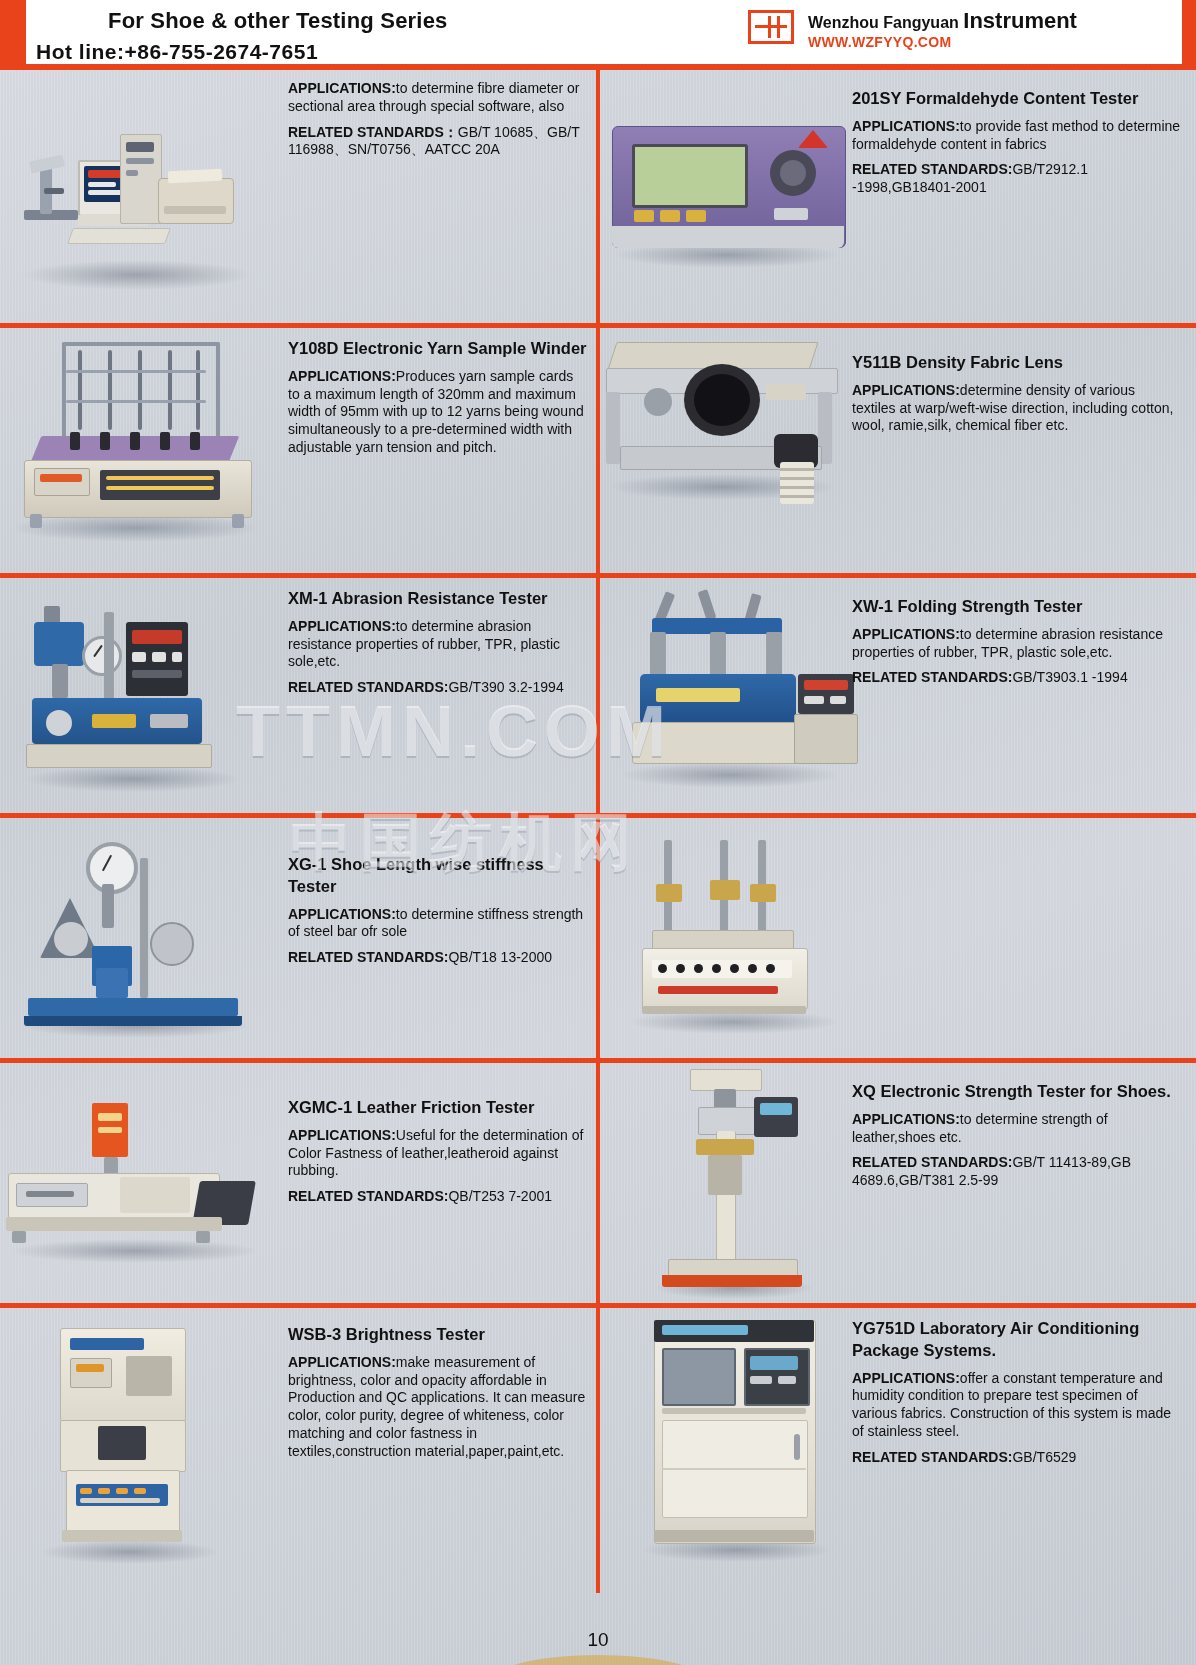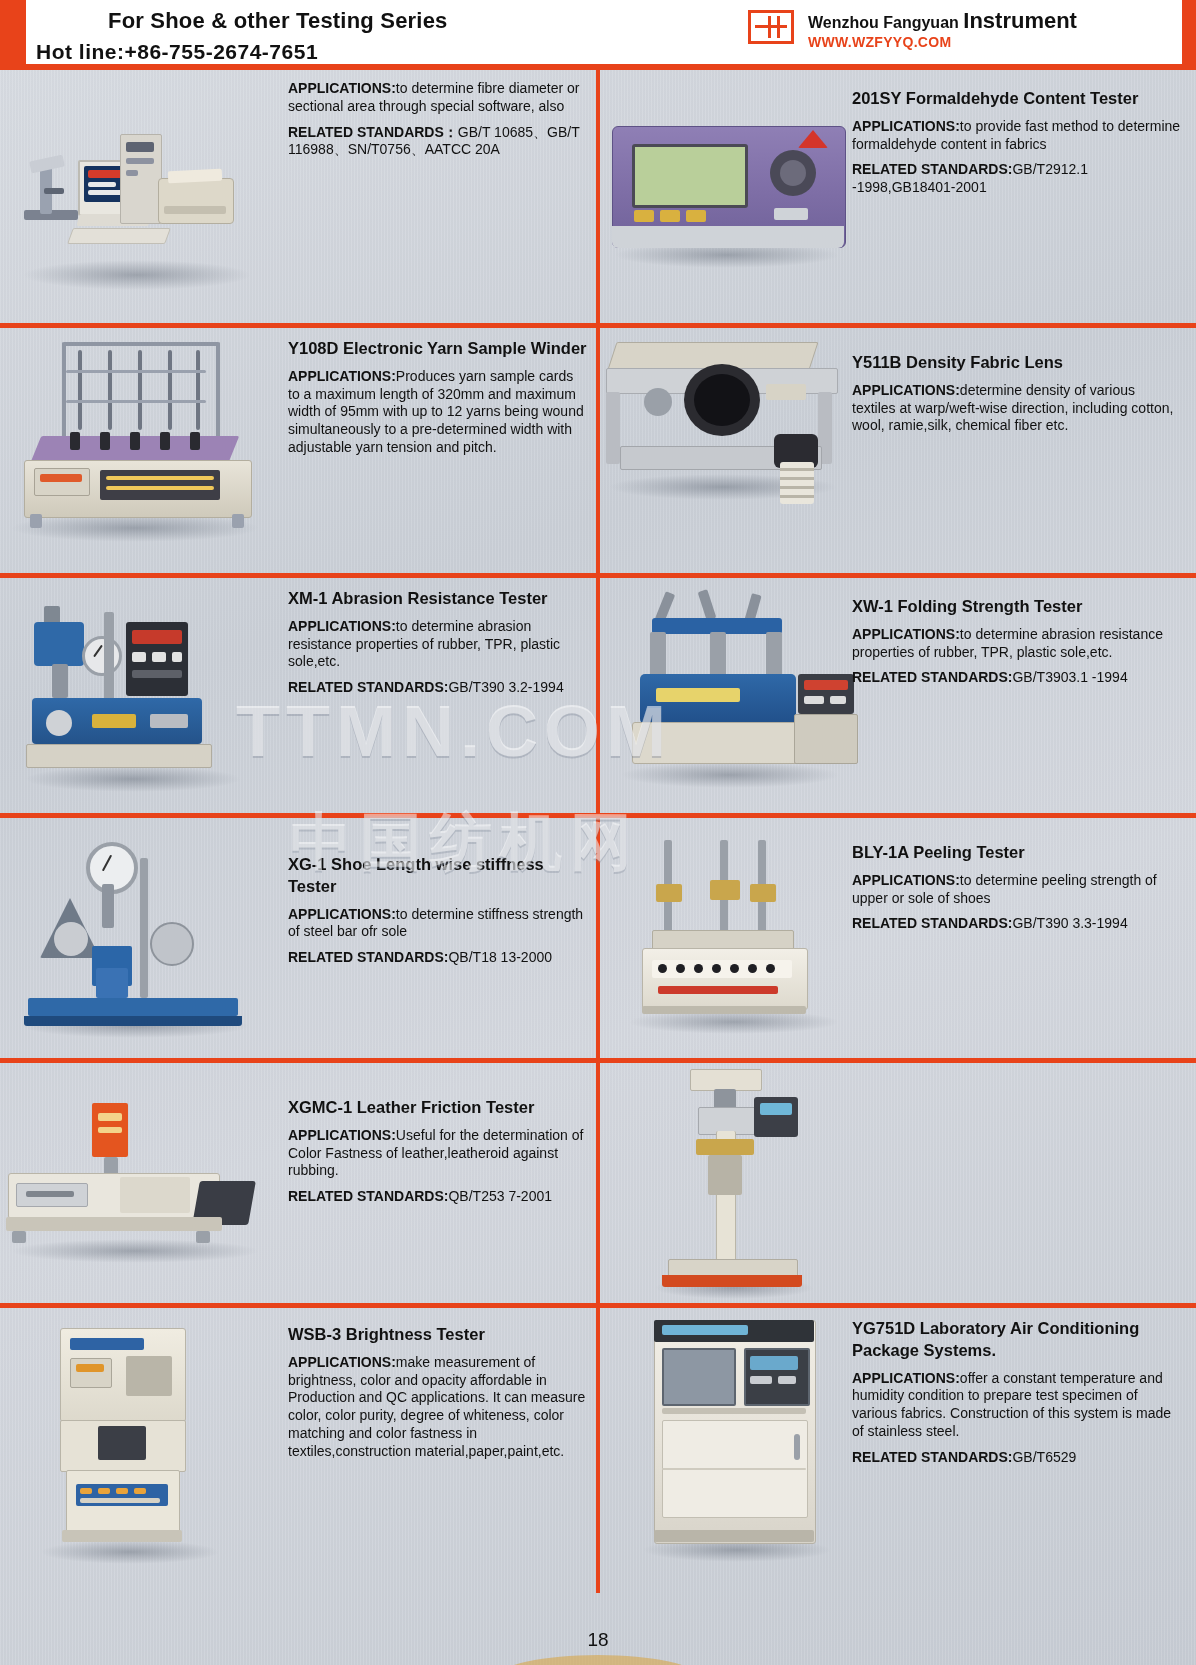--- a/index.html
+++ b/index.html
@@ -377,25 +377,20 @@
           <div class="box" style="left:60px;top:146px;width:9px;height:9px;background:#1f1f24;border-radius:50%;"></div>
           <div class="box" style="left:78px;top:146px;width:9px;height:9px;background:#1f1f24;border-radius:50%;"></div>
           <div class="box" style="left:96px;top:146px;width:9px;height:9px;background:#1f1f24;border-radius:50%;"></div>
           <div class="box" style="left:114px;top:146px;width:9px;height:9px;background:#1f1f24;border-radius:50%;"></div>
           <div class="box" style="left:132px;top:146px;width:9px;height:9px;background:#1f1f24;border-radius:50%;"></div>
           <div class="box" style="left:150px;top:146px;width:9px;height:9px;background:#1f1f24;border-radius:50%;"></div>
           <div class="box" style="left:168px;top:146px;width:9px;height:9px;background:#1f1f24;border-radius:50%;"></div>
           <div class="box" style="left:60px;top:168px;width:120px;height:8px;background:#cc3a2b;"></div>
           <div class="box" style="left:44px;top:188px;width:164px;height:8px;background:#bdb9ac;"></div>
         </div>
-        <div class="txt" style="left:254px;width:330px;top:24px;">
-          <div class="p-title">BLY-1A Peeling Tester</div>
-          <div class="p-app"><b>APPLICATIONS:</b><span>to determine peeling strength of upper or sole of shoes</span></div>
-          <div class="p-std"><span style="font-weight:bold;">RELATED STANDARDS:</span><span>GB/T390 3.3-1994</span></div>
-        </div>
       </div>
     </div>
 
     <div class="row" style="height:245px;">
       <div class="divider"></div>
 
       <div class="cell left">
         <div class="img">
           <div class="shadow" style="left:10px;top:176px;width:250px;height:24px;"></div>
           <div class="box" style="left:92px;top:40px;width:36px;height:54px;background:#e4551f;border-radius:2px;"></div>
@@ -424,20 +419,25 @@
           <div class="box" style="left:92px;top:6px;width:70px;height:20px;background:#e4e0d4;border:1px solid #b7b3a6;"></div>
           <div class="box" style="left:116px;top:26px;width:22px;height:24px;background:#8e949c;"></div>
           <div class="box" style="left:100px;top:44px;width:56px;height:26px;background:#cfd2d6;border:1px solid #a5a8ad;"></div>
           <div class="box" style="left:156px;top:34px;width:44px;height:40px;background:#3c3f47;border-radius:3px;"></div>
           <div class="box" style="left:162px;top:40px;width:32px;height:12px;background:#6fb7d8;"></div>
           <div class="box" style="left:118px;top:68px;width:18px;height:140px;background:#e7e3d6;border-left:1px solid #bab6a8;border-right:1px solid #bab6a8;"></div>
           <div class="box" style="left:98px;top:76px;width:58px;height:16px;background:#c9a64c;"></div>
           <div class="box" style="left:110px;top:92px;width:34px;height:40px;background:#b7b3a6;"></div>
           <div class="box" style="left:70px;top:196px;width:128px;height:20px;background:#d8d4c8;border:1px solid #b0aca0;"></div>
           <div class="box" style="left:64px;top:212px;width:140px;height:12px;background:#d34a1f;border-radius:0 0 3px 3px;"></div>
+        </div>
+        <div class="txt" style="left:254px;width:330px;top:18px;">
+          <div class="p-title">XQ Electronic Strength Tester for Shoes.</div>
+          <div class="p-app"><b>APPLICATIONS:</b><span>to determine strength of leather,shoes etc.</span></div>
+          <div class="p-std"><span style="font-weight:bold;">RELATED STANDARDS:</span><span>GB/T 11413-89,GB 4689.6,GB/T381 2.5-99</span></div>
         </div>
       </div>
     </div>
 
     <div class="row" style="height:290px;">
       <div class="divider"></div>
 
       <div class="cell left">
         <div class="img">
           <div class="shadow" style="left:40px;top:232px;width:180px;height:24px;"></div>
@@ -489,17 +489,17 @@
     </div>
 
   </div>
 
   <div class="wm">
     <div class="wm-en">TTMN.COM</div>
     <div class="wm-cn">中国纺机网</div>
   </div>
 
   <div class="footer">
-    <div class="pg-num">18</div>
+    <div class="pg-num">10</div>
     <div class="foot-arc"></div>
   </div>
 
 </div>
 
 </body></html>

